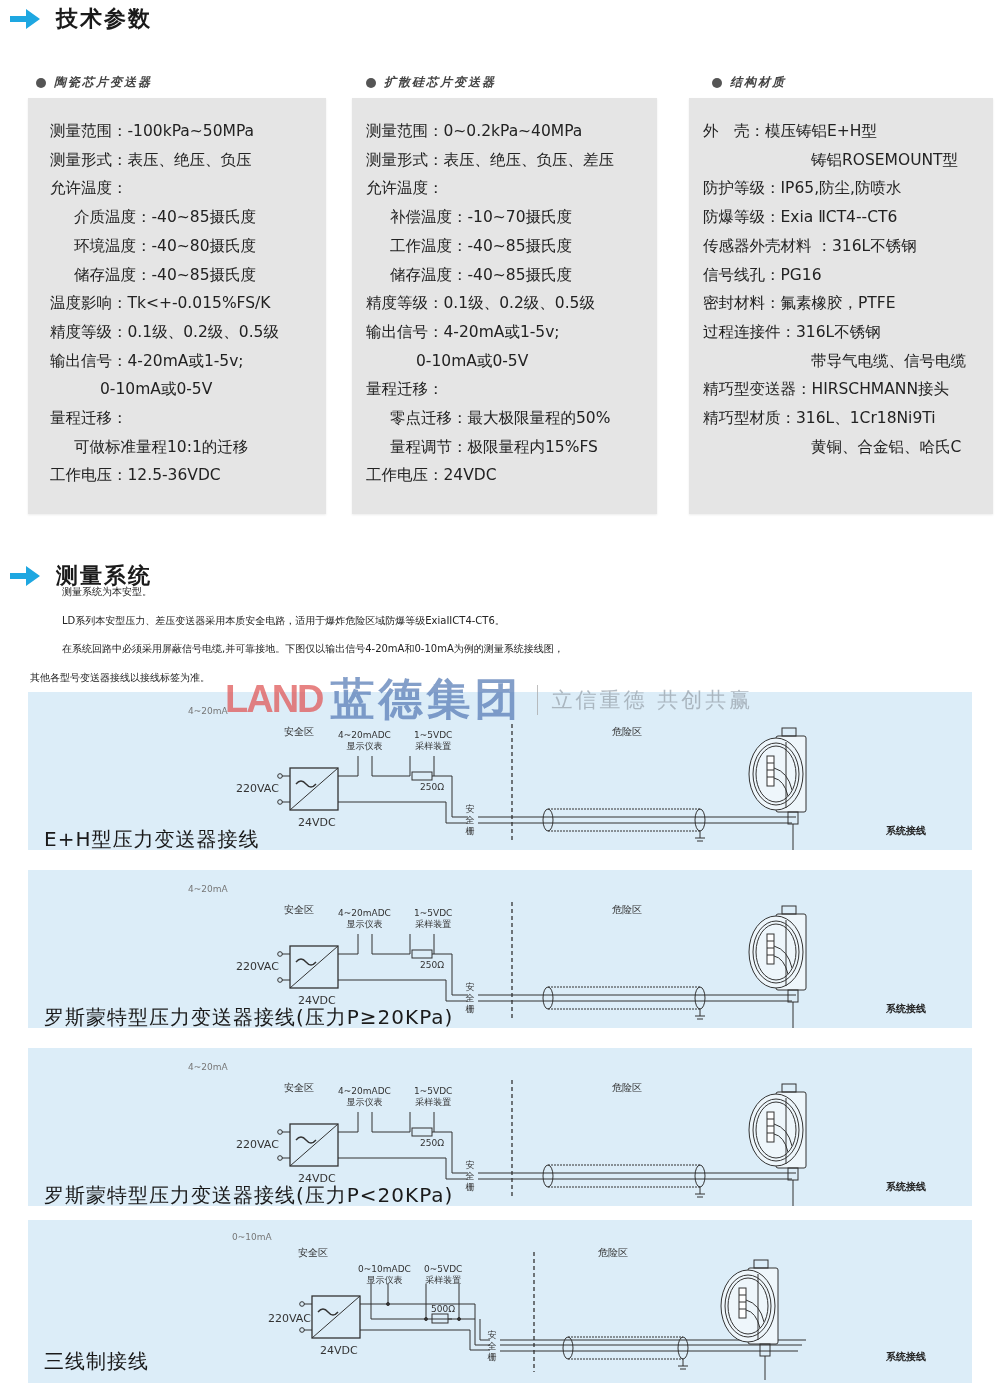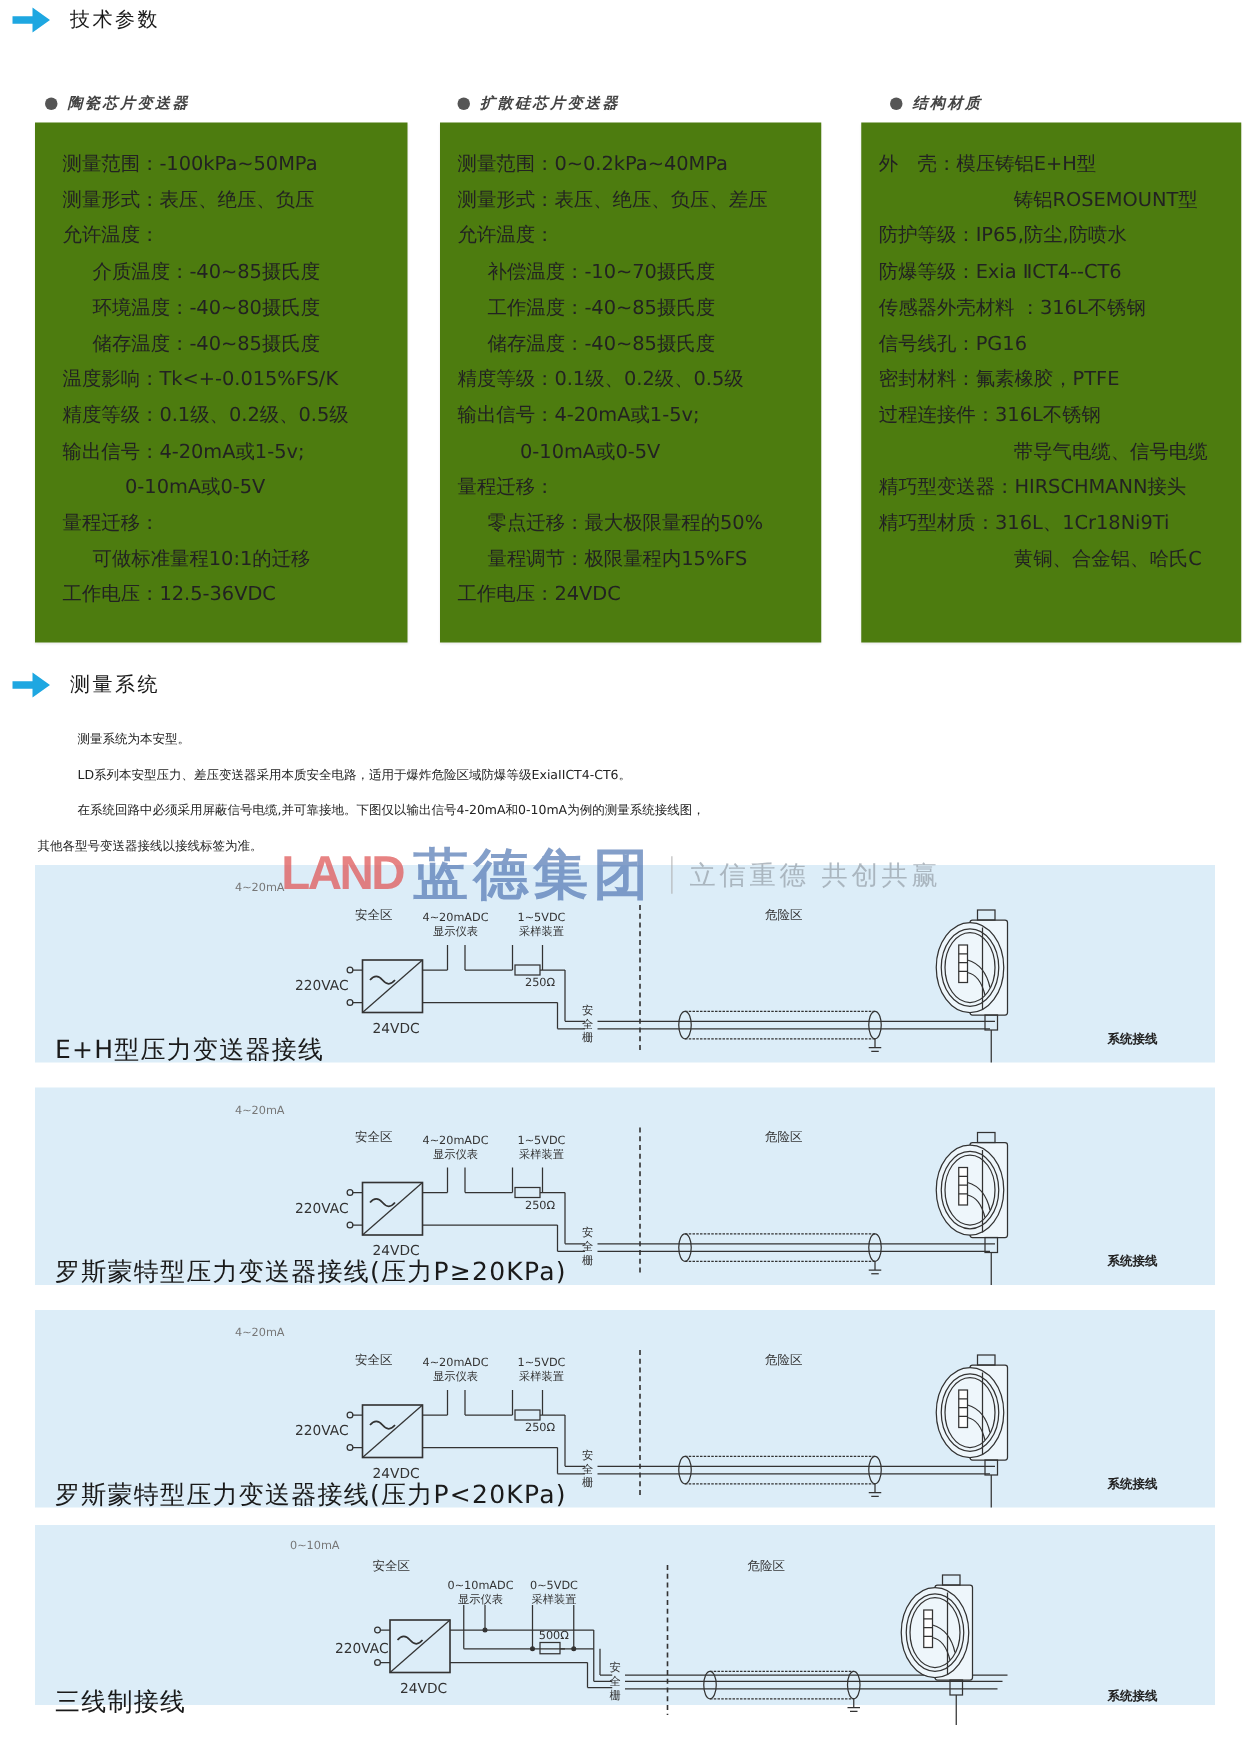--- a/index.html
+++ b/index.html
@@ -1,22 +1,22 @@
 <!DOCTYPE html>
 <html><head>
 <meta charset="utf-8">
 <style>
   html,body{margin:0;padding:0;background:#ffffff;}
   body{width:1000px;height:1391px;position:relative;overflow:hidden;font-family:"DejaVu Sans","Liberation Sans",sans-serif;color:#333;}
   .sec-head{position:absolute;left:8px;display:flex;align-items:center;}
   .sec-arrow{width:34px;height:24px;margin-right:14px;}
-  .sec-title{font-size:16px;font-weight:normal;color:#1a1a1a;letter-spacing:2px;}
+  .sec-title{font-size:22px;font-weight:bold;color:#1a1a1a;letter-spacing:2px;}
   .col-label{position:absolute;top:74px;display:flex;align-items:center;font-size:12px;font-weight:bold;color:#444;font-style:italic;letter-spacing:2px;}
   .dot{width:10px;height:10px;border-radius:50%;background:#555;margin-right:8px;}
-  .param-box{position:absolute;top:98px;height:416px;background:#4d7c0f;box-shadow:0 1px 2px rgba(0,0,0,0.08);}
+  .param-box{position:absolute;top:98px;height:416px;background:#e5e5e5;box-shadow:0 1px 2px rgba(0,0,0,0.08);}
   .param-box .line{font-size:15.5px;line-height:28.7px;color:#222;white-space:nowrap;}
   .param-box .lines{padding-top:19px;padding-left:22px;}
   .ind1{padding-left:24px;}
   .ind2{padding-left:50px;}
   .ind3{padding-left:108px;}
   .intro{position:absolute;left:30px;top:578px;width:940px;font-size:10px;line-height:28.5px;color:#222;}
   .intro p{margin:0;text-indent:32px;}
   .intro p.noindent{text-indent:0;}
   .watermark{position:absolute;left:225px;top:670px;display:flex;align-items:center;opacity:0.75;z-index:5;justify-content:center;}
   .wm-logo{font-size:38px;font-weight:bold;color:#e05a5a;letter-spacing:-2px;font-family:"Liberation Sans",sans-serif;}
@@ -99,21 +99,21 @@
       <div class="line">信号线孔：PG16</div>
       <div class="line">密封材料：氟素橡胶，PTFE</div>
       <div class="line">过程连接件：316L不锈钢</div>
       <div class="line ind3">带导气电缆、信号电缆</div>
       <div class="line">精巧型变送器：HIRSCHMANN接头</div>
       <div class="line">精巧型材质：316L、1Cr18Ni9Ti</div>
       <div class="line ind3">黄铜、合金铝、哈氏C</div>
     </div>
   </div>
 
-<div class="sec-head" style="top:536px;justify-content:space-between;">
+<div class="sec-head" style="top:561px;justify-content:space-between;">
   <svg class="sec-arrow" viewBox="0 0 34 24">
       <path d="M2 9 H18 V2 L32 12 L18 22 V15 H2 Z" fill="#1ea7e1"></path>
     </svg>
   <span class="sec-title">测量系统</span>
 </div>
 
 <div class="intro">
   <p>测量系统为本安型。</p>
   <p>LD系列本安型压力、差压变送器采用本质安全电路，适用于爆炸危险区域防爆等级ExiaIICT4-CT6。</p>
   <p>在系统回路中必须采用屏蔽信号电缆,并可靠接地。下图仅以输出信号4-20mA和0-10mA为例的测量系统接线图，</p>
@@ -328,21 +328,21 @@
     <span class="zone" style="left:584px;top:33px;">危险区</span>
     <span class="small" style="left:310px;top:38px;"><span>4~20mADC</span><br><span>显示仪表</span></span>
     <span class="small" style="left:386px;top:38px;"><span>1~5VDC</span><br><span>采样装置</span></span>
     <span class="small" style="left:392px;top:90px;">250Ω</span>
     <span class="ac" style="left:208px;top:90px;">220VAC</span>
     <span class="ac" style="left:270px;top:124px;">24VDC</span>
     <span class="small" style="left:436px;top:112px;width:12px;white-space:normal;word-break:break-all;">安全栅</span>
     <span class="diag-title" style="top:134px;">罗斯蒙特型压力变送器接线(压力P&lt;20KPa)</span>
     <span class="sys-label" style="top:132px;">系统接线</span>
   </div>
-    <div class="diagram" style="top: 1220px; height: 144px;">
+    <div class="diagram" style="top: 1220px; height: 163px;">
   <svg width="944" height="160" stroke="#333" fill="none" stroke-width="1">
 
     <rect x="284" y="76" width="48" height="42" stroke-width="1.3"></rect>
     <line x1="284" y1="118" x2="332" y2="76"></line>
     <path d="M290 92 q5 -6 10 0 t10 0" stroke-width="1.4"></path>
     <circle cx="274" cy="84" r="2.3"></circle>
         <line x1="276" y1="84" x2="284" y2="84"></line>
     <circle cx="274" cy="110" r="2.3"></circle>
         <line x1="276" y1="110" x2="284" y2="110"></line>
 

